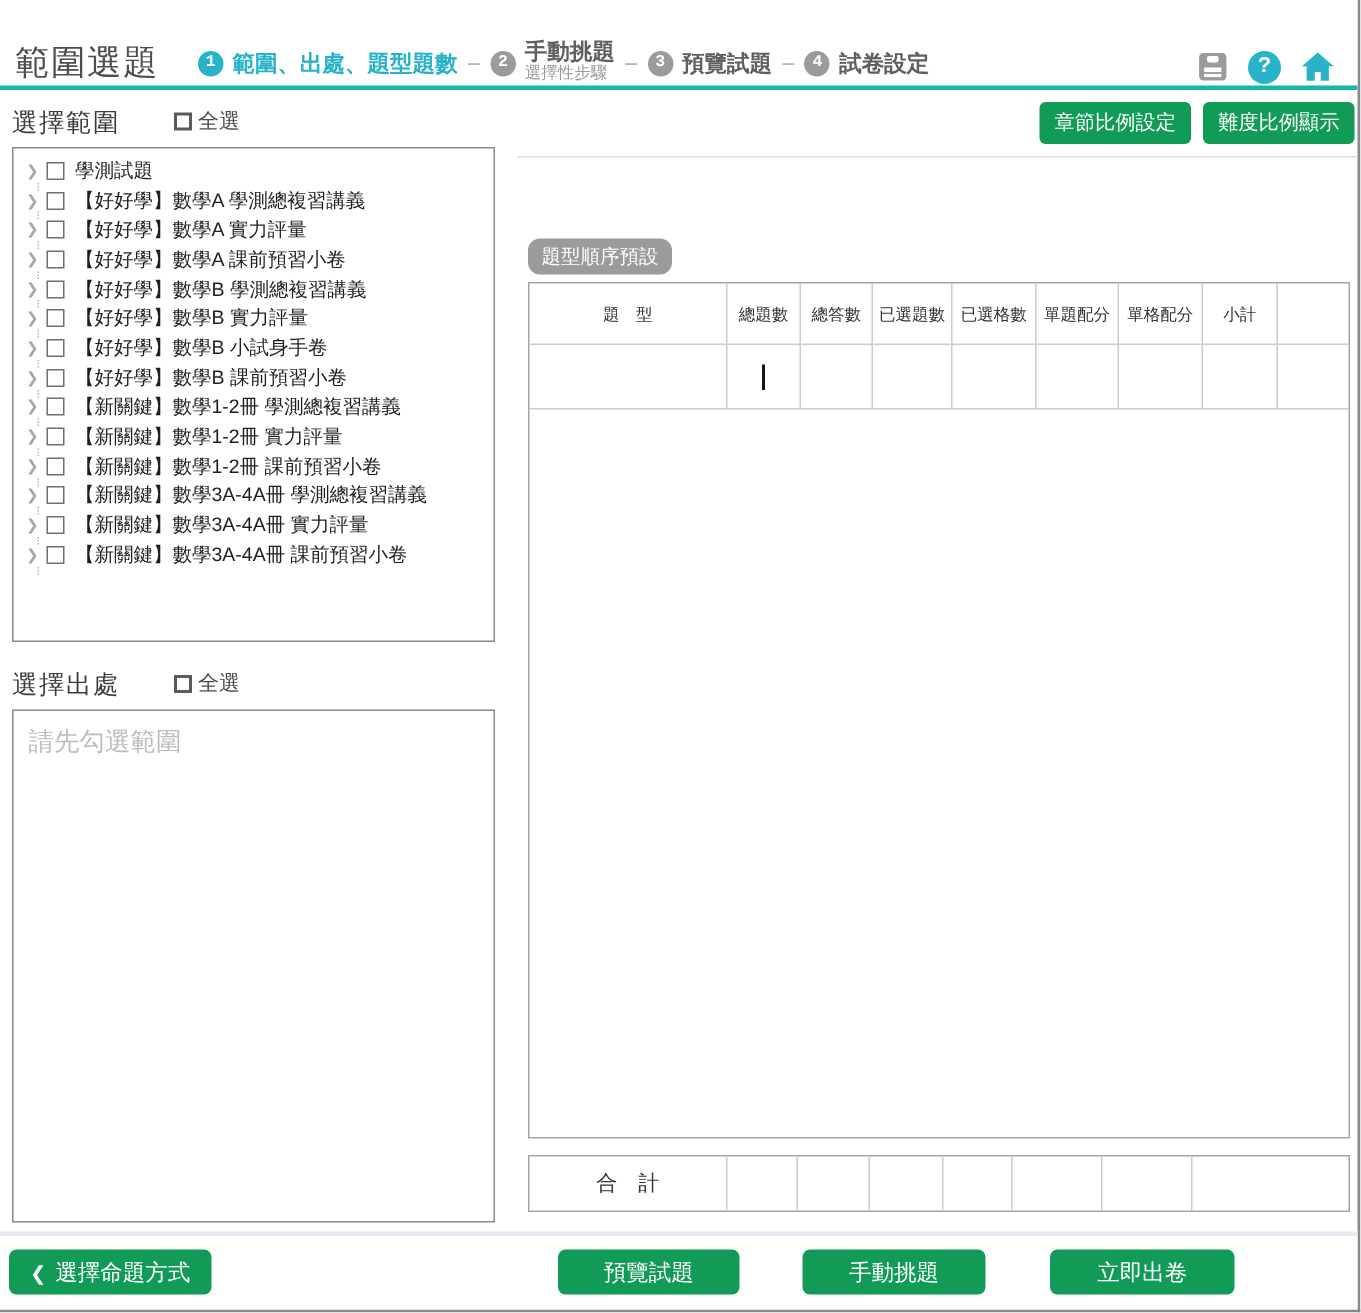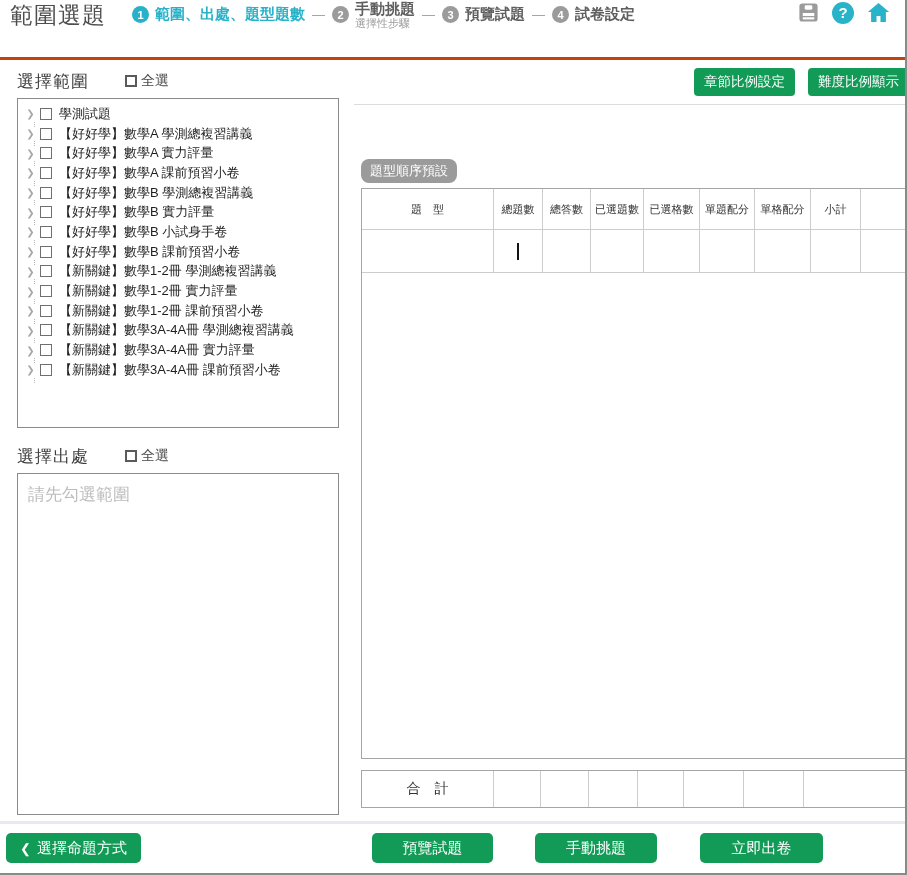--- a/index.html
+++ b/index.html
@@ -12,23 +12,23 @@
   .page {
     width:907px; height:875px;
     border-right:2px solid #8a8a8a;
     border-bottom:2px solid #8a8a8a;
     display:flex; flex-direction:column; background:#fff;
   }
 
   
   header {
     flex:0 0 60px; height:60px;
-    display:flex; align-items:flex-start;
-    border-bottom:3px solid #c2410c;
-    padding:0 14px 0 10px; background:#fff;
+    display:flex; align-items:flex-end;
+    border-bottom:3px solid #14b8a6;
+    padding:0 14px 0 10px; background:#fff;font-family:Liberation Mono, monospace;
   }
   .page-title { font-size:23px; color:#4e4e4e; font-weight:500; margin:0; letter-spacing:1px; white-space:nowrap; }
   .steps { display:flex; align-items:center; margin-left:26px; }
   .step { display:flex; align-items:center; cursor:default; }
   .step-circle {
     flex:0 0 17px; width:17px; height:17px; border-radius:50%;
     background:#9b9b9b; color:#fff; font-size:11px; font-weight:bold;
     display:flex; align-items:center; justify-content:center; margin-right:6px;
   }
   .step.active .step-circle { background:#27b2c9; }
@@ -39,41 +39,41 @@
   .dash { color:#9b9b9b; font-size:13px; margin:0 7px; }
   .header-icons { margin-left:auto; display:flex; align-items:center; gap:12px; }
   .icon-btn { cursor:pointer; display:flex; align-items:center; }
   .help-circle {
     width:22px; height:22px; border-radius:50%;
     background:#29b3c8; color:#fff; font-weight:bold; font-size:15px;
     display:flex; align-items:center; justify-content:center;
   }
 
   
-  .content { flex:1 1 auto; display:flex; padding:8px 0 3px 8px; overflow:hidden;margin-left:9px; }
+  .content { flex:1 1 auto; display:flex; padding:8px 0 3px 8px; overflow:hidden; }
 
   .left { flex:0 0 322px; width:322px; display:flex; flex-direction:column; }
   .panel-head { display:flex; align-items:center; height:26px; margin-bottom:4px; }
   .panel-title { font-size:17px; color:#3d3d3d; letter-spacing:1px; }
   .select-all { display:flex; align-items:center; margin-left:36px; font-size:14px; color:#4a4a4a; cursor:pointer; }
   .cb { width:12px; height:12px; border:2px solid #5a5a5a; background:#fff; display:inline-block; margin-right:4px; }
   .tree-box { border:1px solid #8a8a8a; height:330px; padding:5px 0 0 5px; overflow:hidden; background:#fff; }
   .tree-row { display:flex; align-items:center; height:19.7px; position:relative; cursor:pointer; }
   .tree-row::after { content:""; position:absolute; left:11px; bottom:-3px; height:5px; border-left:1px dotted #b5b5b5; }
   .tree-chev { color:#a8a8a8; font-size:10px; width:15px; text-align:center; flex:0 0 15px; }
   .tree-cb { width:12px; height:12px; border:1px solid #6f6f6f; background:#fff; flex:0 0 12px; margin:0 7px 0 2px; }
   .tree-label { font-size:13px; color:#1f1f1f; white-space:nowrap; }
   .source-head { margin-top:15px; }
   .source-box { border:1px solid #8a8a8a; height:342px; padding:9px 10px; background:#fff; }
   .placeholder { color:#bdbdbd; font-size:17px; }
 
   .right { flex:1 1 auto; margin-left:15px; padding:0 2px 0 7px; display:flex; flex-direction:column; }
   .right-head { display:flex; align-items:flex-start; }
   .right-title { font-size:17px; color:#454545; margin-top:4px; letter-spacing:0.5px; }
-  .right-buttons { margin-left:auto; display:flex; gap:13px; }
+  .right-buttons { margin-left:auto; display:flex; gap:8px; }
   .green-btn {
     background:#129b57; color:#fff; border:none; border-radius:4px;
     font-size:13.5px; padding:5px 10px; cursor:pointer;
     font-family:"Liberation Sans", sans-serif; white-space:nowrap;
   }
   .right-sep { border:none; border-top:1px solid #dcdcdc; margin:8px -2px 0 -7px; }
   .gray-btn {
     background:#9b9b9b; color:#fff; border:none; border-radius:8px;
     font-size:13px; padding:3px 9px; margin-top:54px; align-self:flex-start;
     cursor:pointer; font-family:"Liberation Sans", sans-serif;

